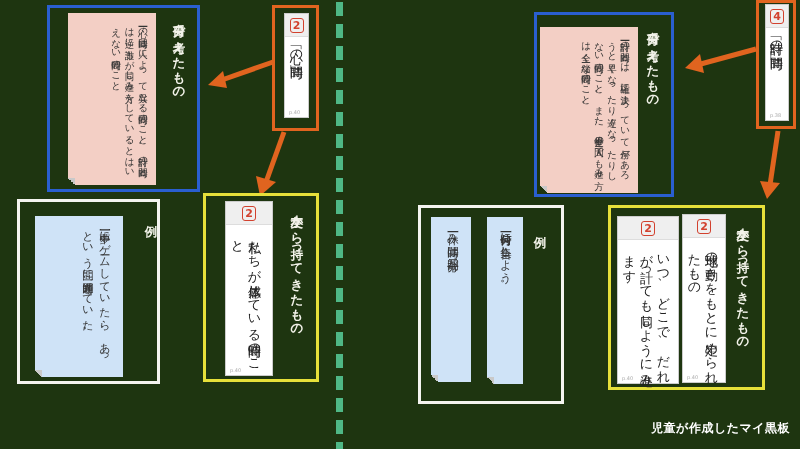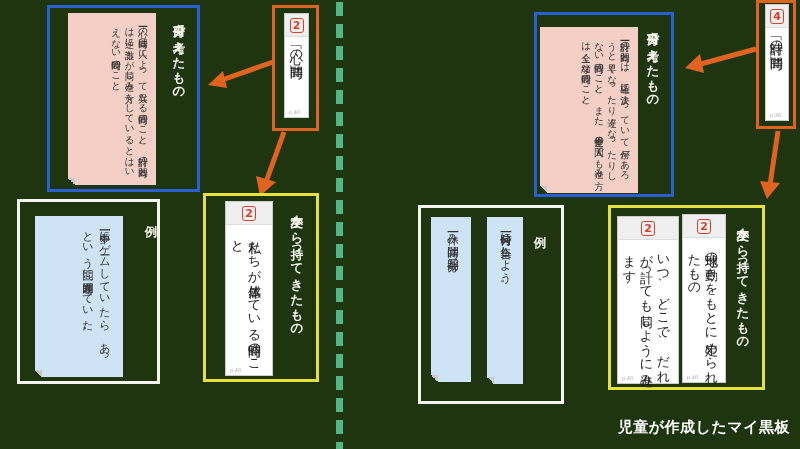--- a/index.html
+++ b/index.html
@@ -41,21 +41,21 @@
   }
   .card .body { color:#222; font-size:13px; line-height:17px; padding:6px 3px; }
   .card .pg { position:absolute; left:4px; bottom:2px; font-size:5px; color:#aaa; }
   .divider {
     position:absolute; left:336px; top:2px; width:7px; height:447px;
     background:repeating-linear-gradient(to bottom,#4fb886 0 14px, transparent 14px 22px);
   }
   .arrow { position:absolute; }
   .caption {
     position:absolute; right:10px; bottom:12px; color:#fff; font-weight:bold;
-    font-size:15px; letter-spacing:0.5px;
+    font-size:12px; letter-spacing:0.5px;
   }
 </style>
 </head>
 <body>
 
 <div class="abs frame blue" style="left:47px;top:5px;width:153px;height:187px;"></div>
 <div class="abs label vt" style="left:172px;top:14px;height:130px;">自分で考えたもの</div>
 <div class="abs pink note vt fold" style="left:68px;top:13px;width:88px;height:172px;">
   <span class="dash">一</span><span>心の時間は人によって異なる時間のこと。時計の時間とは逆に誰もが同じ進み方をしているとはいえない時間のこと</span>
 </div>

